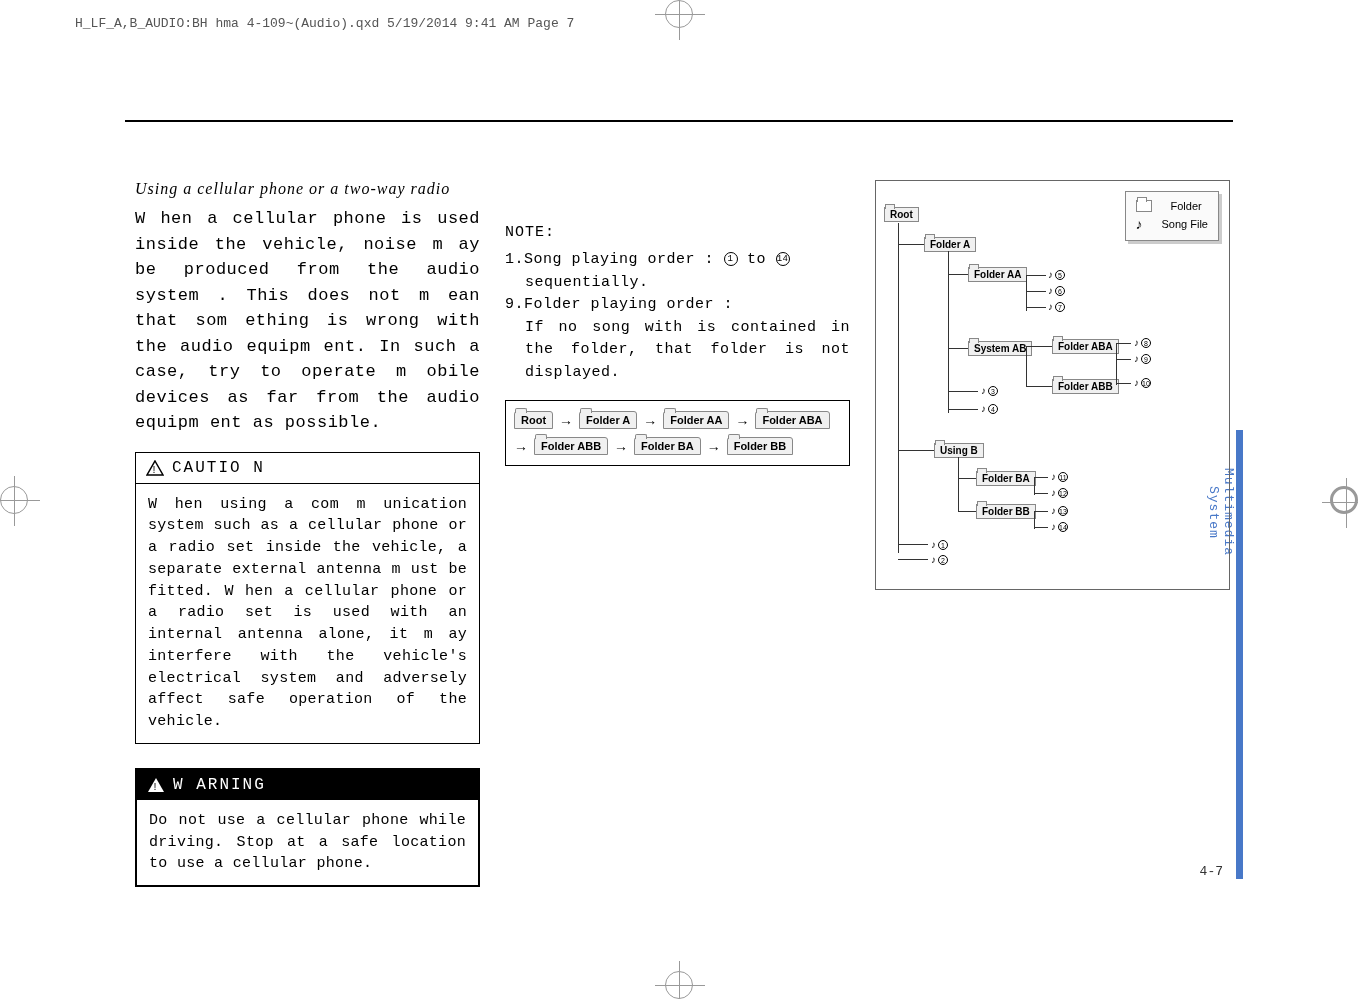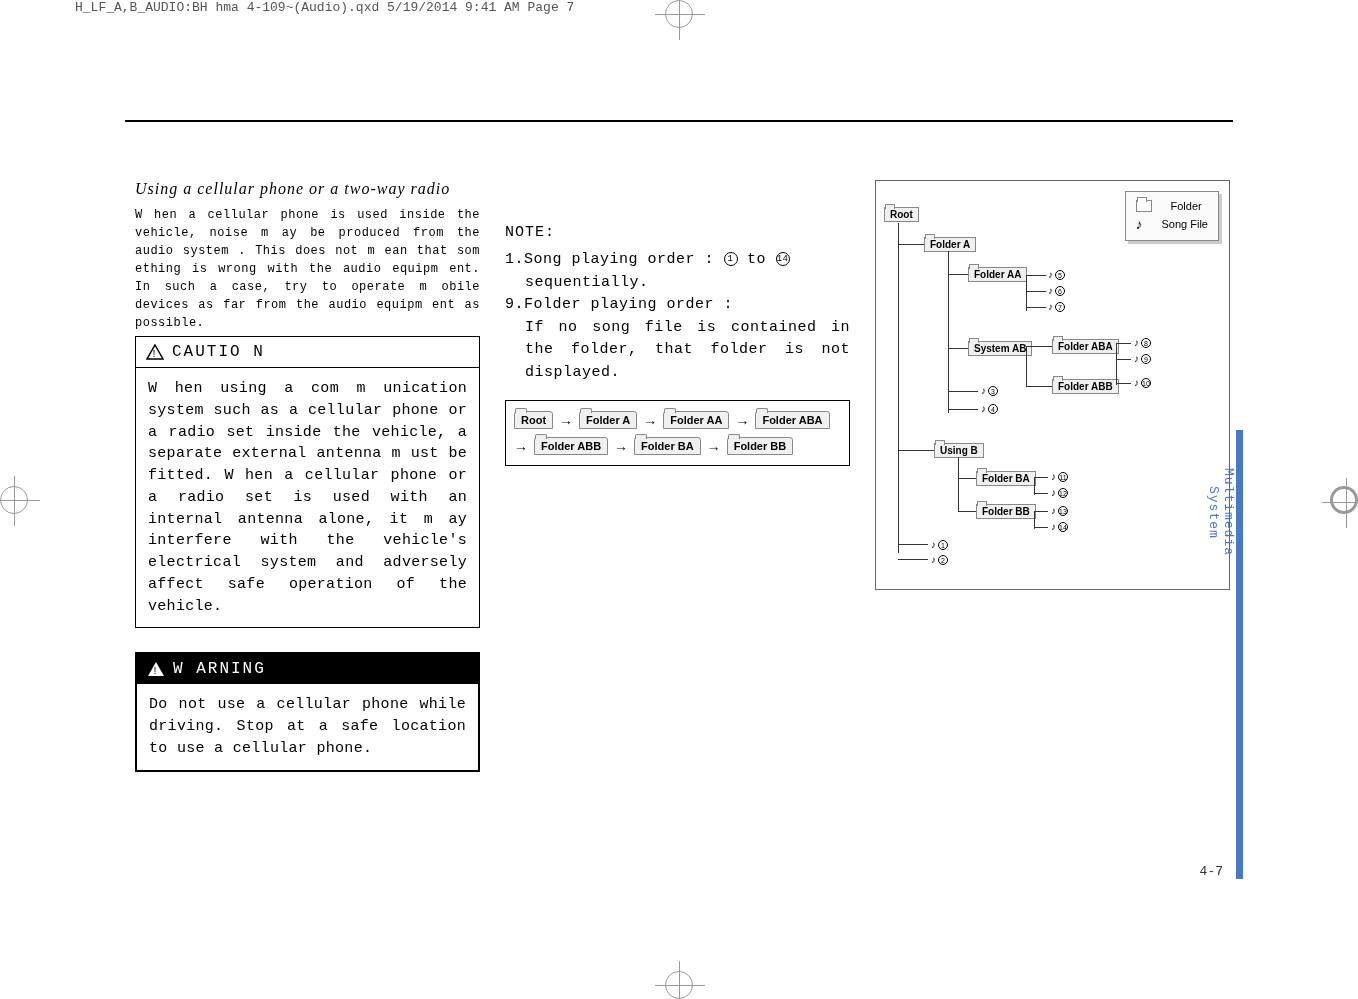--- a/index.html
+++ b/index.html
@@ -14,21 +14,21 @@
       position: absolute;
       left: 0;
       top: 0;
       width: 1358px;
       height: 999px;
       background: white;
     }
     .header-line {
       position: absolute;
       left: 75px;
-      top: 0;
+      top: 16px;
       font-family: "Courier New", monospace;
       font-size: 13px;
       color: #555;
     }
     .crop-mark-top {
       position: absolute;
       left: 50%;
       top: 0;
       transform: translateX(-50%);
     }
@@ -88,24 +88,24 @@
     .heading-italic {
       font-style: italic;
       font-family: Georgia, serif;
       letter-spacing: 1px;
       font-size: 16px;
       margin-bottom: 8px;
     }
     .body-text {
       font-family: "Courier New", monospace;
       letter-spacing: 0.5px;
-      font-size: 12px;
+      font-size: 17px;
       line-height: 1.5;
       text-align: justify;
-      margin-bottom: 4px;
+      margin-bottom: 16px;
     }
 
     .caution-box {
       border: 1px solid #000;
       margin-bottom: 24px;
     }
     .caution-header {
       padding: 6px 10px;
       border-bottom: 1px solid #000;
       font-family: "Courier New", monospace;
@@ -377,21 +377,21 @@
       </div>
     </div>
 
     <div class="col col2">
       <div class="note-header">NOTE:</div>
       <div class="note-line">
         <span>1.Song playing order : </span><span class="circnum">1</span><span> to </span><span class="circnum">14</span>
       </div>
       <div class="note-line note-indent">sequentially.</div>
       <div class="note-line">9.Folder playing order :</div>
-      <div class="note-line note-indent">If no song file is contained in the folder, that folder is not displayed.</div>
+      <div class="note-line note-indent">If no song with is contained in the folder, that folder is not displayed.</div>
 
       <div class="flow-box">
         <div class="flow-row">
           <span class="folder-tab">Root</span>
           <span class="arrow">→</span>
           <span class="folder-tab">Folder A</span>
           <span class="arrow">→</span>
           <span class="folder-tab">Folder AA</span>
           <span class="arrow">→</span>
           <span class="folder-tab">Folder ABA</span>

